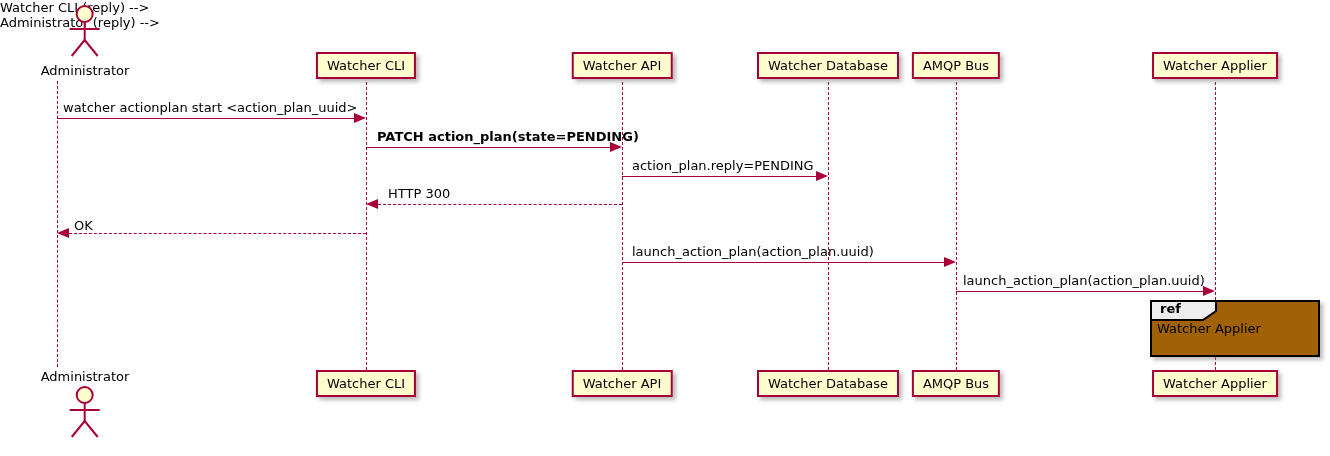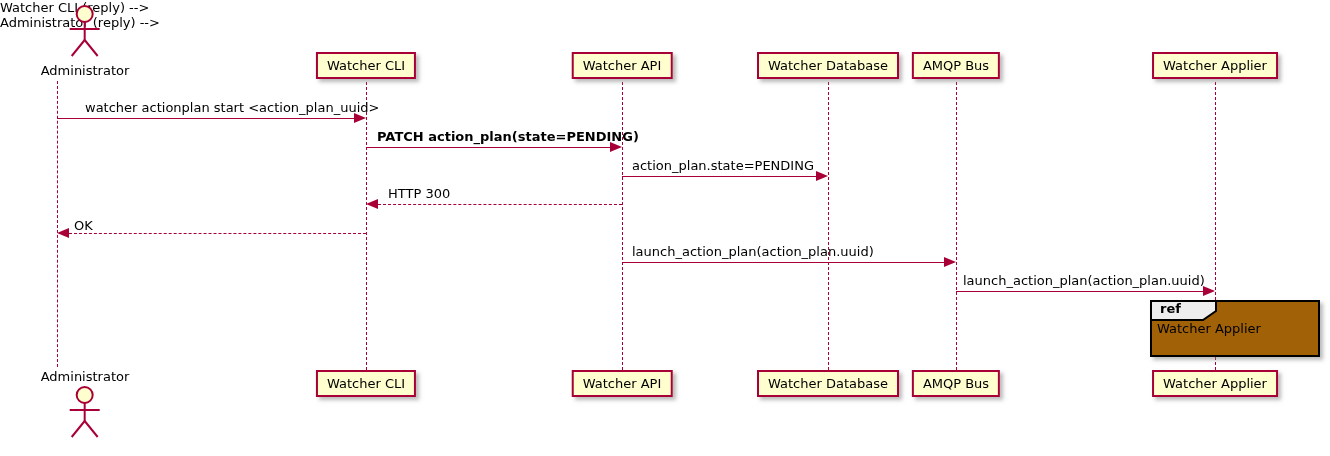--- a/index.html
+++ b/index.html
@@ -86,35 +86,35 @@
 
   
   <div class="participant" style="left:366px; top:370px;"><span>Watcher CLI</span></div>
   <div class="participant" style="left:622px; top:370px;"><span>Watcher API</span></div>
   <div class="participant" style="left:828px; top:370px;"><span>Watcher Database</span></div>
   <div class="participant" style="left:956px; top:370px;"><span>AMQP Bus</span></div>
   <div class="participant" style="left:1215px; top:370px;"><span>Watcher Applier</span></div>
 
   
   <div>
-    <div class="msg-label" style="left:63px; top:100px;margin-left:22px;">watcher actionplan start &lt;action_plan_uuid&gt;</div>
+    <div class="msg-label" style="left:63px; top:100px;">watcher actionplan start &lt;action_plan_uuid&gt;</div>
     <div class="msg-line" style="left:57px; top:118px; width:298px;"></div>
     <div class="arrowhead right" style="left:354px; top:113px;"></div>
   </div>
 
   
   <div>
     <div class="msg-label" style="left:377px; top:129px;font-weight:bold;">PATCH action_plan(state=PENDING)</div>
     <div class="msg-line" style="left:366px; top:147px; width:245px;"></div>
     <div class="arrowhead right" style="left:610px; top:142px;"></div>
   </div>
 
   
   <div>
-    <div class="msg-label" style="left:632px; top:158px;">action_plan.state=PENDING</div>
+    <div class="msg-label" style="left:632px; top:158px;">action_plan.reply=PENDING</div>
     <div class="msg-line" style="left:622px; top:176px; width:195px;"></div>
     <div class="arrowhead right" style="left:816px; top:171px;"></div>
   </div>
 
    Watcher CLI (reply) --&gt;
   <div>
     <div class="msg-label" style="left:388px; top:186px;">HTTP 300</div>
     <div class="msg-line dashed" style="left:378px; top:204px; width:244px;"></div>
     <div class="arrowhead left" style="left:366px; top:199px;"></div>
   </div>

